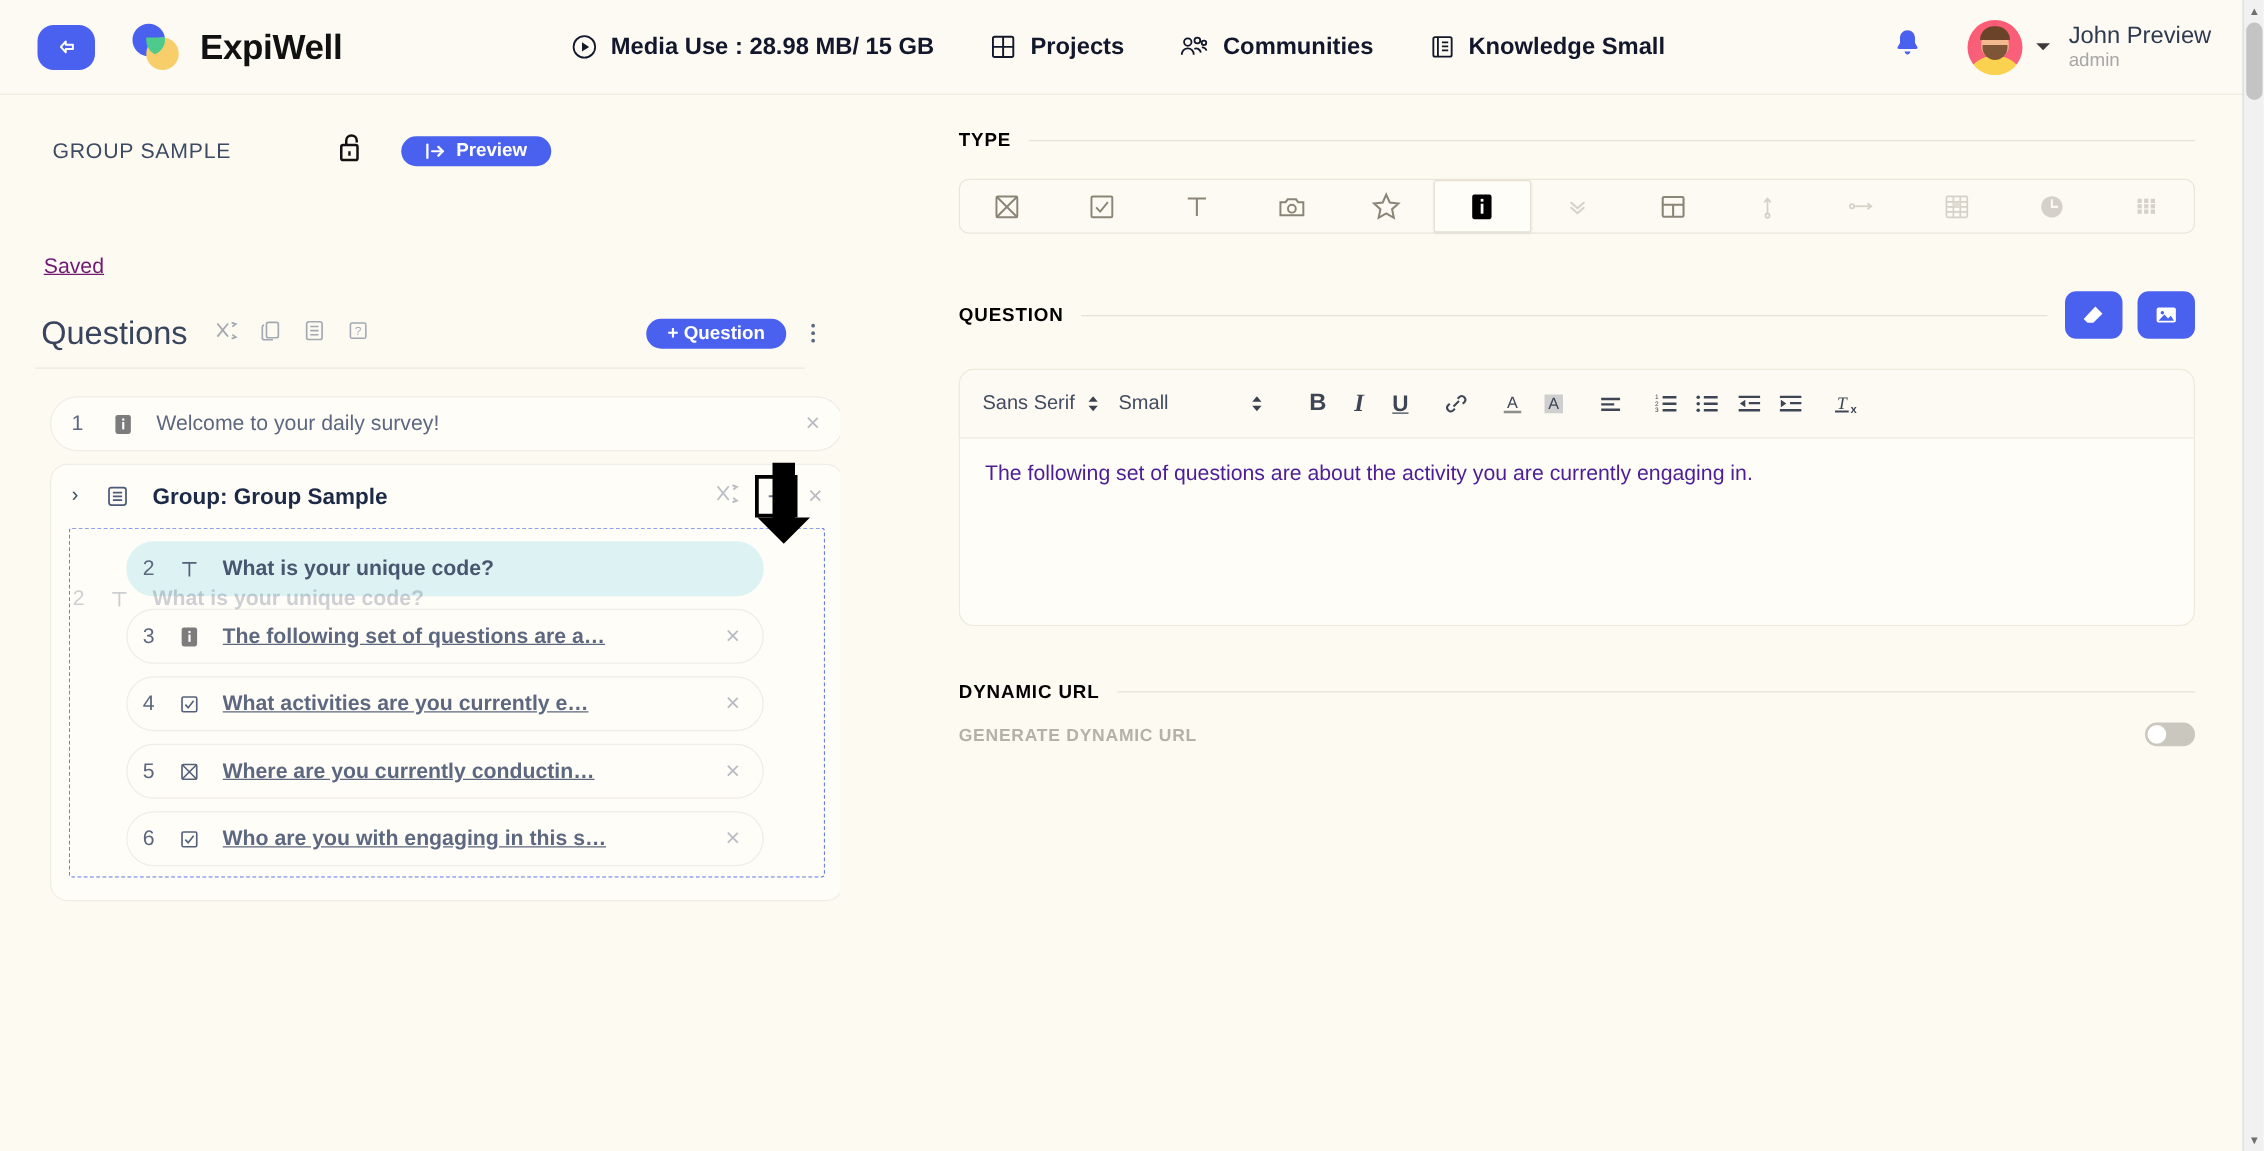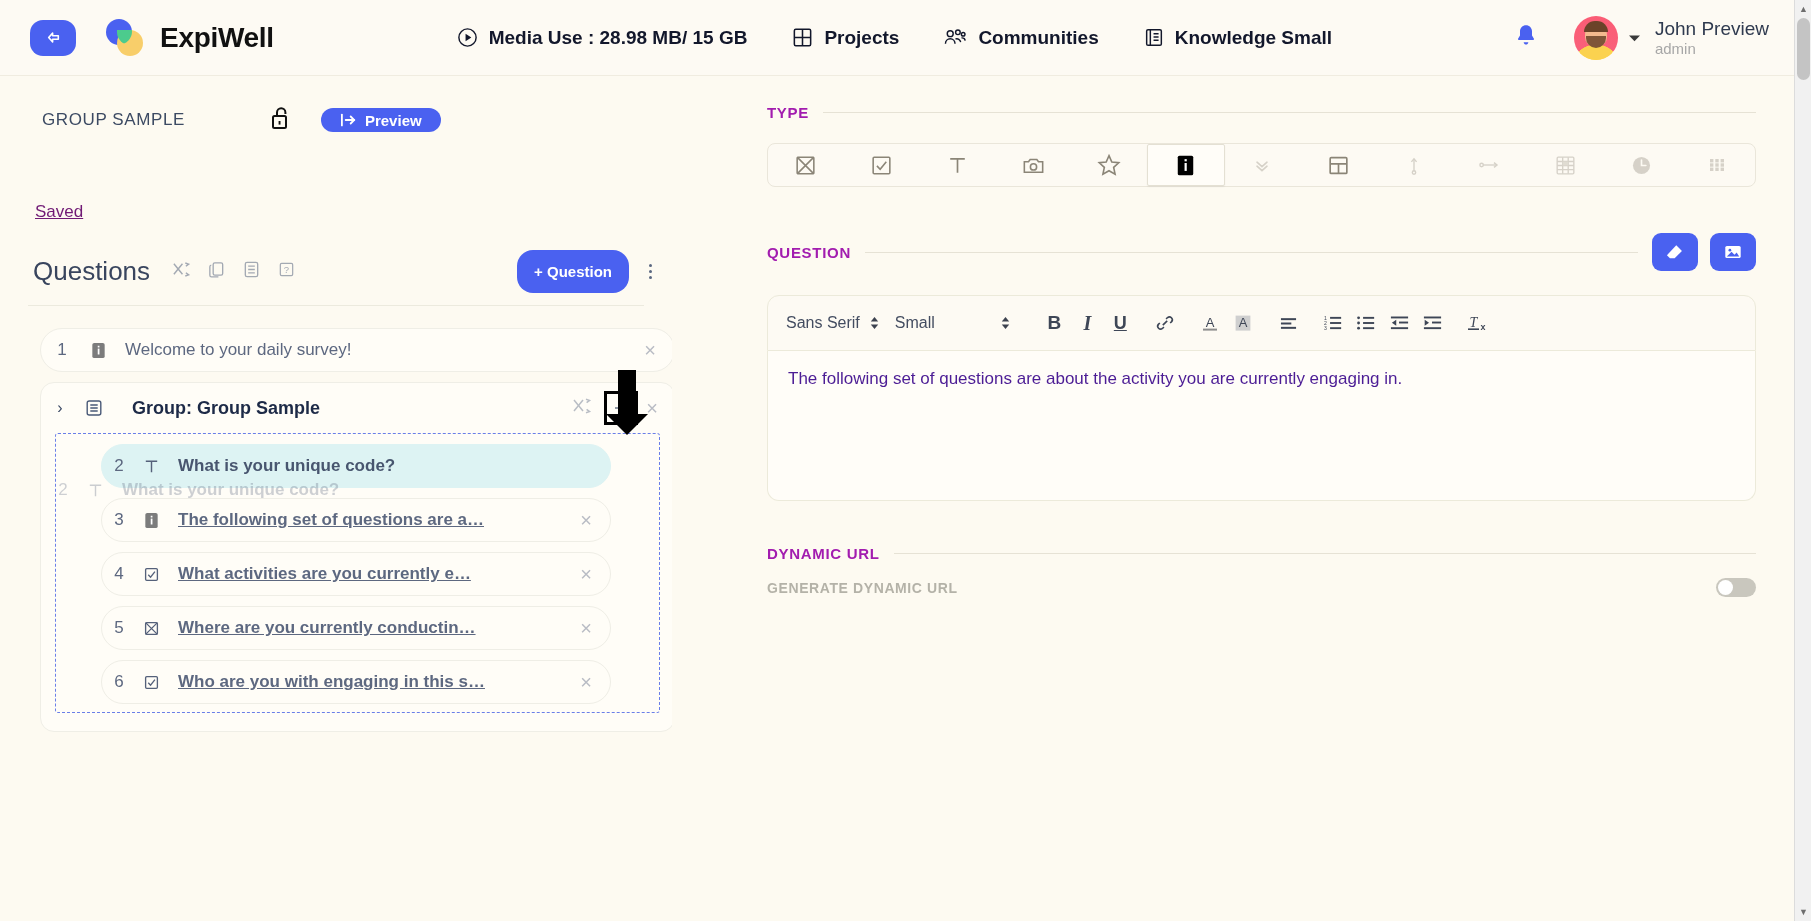--- a/index.html
+++ b/index.html
@@ -112,21 +112,21 @@
     margin:66px 0 0 35px; font-size:17px; color:#701a75;
     text-decoration:underline; cursor:pointer; display:inline-block;
   }
   .q-head{
     display:flex; align-items:center; padding:28px 0 0 33px; gap:0;
   }
   .q-head .q-title{ font-size:26px; color:#39455e; margin-right:14px; }
   .q-head .mini{ margin:0 8px; cursor:pointer; opacity:.55; }
   .add-q-btn{
     margin-left:auto; margin-right:20px;
-    height:43px; padding:0 17px; background:#4a61f0; color:#fff;
+    height:24px; padding:0 17px; background:#4a61f0; color:#fff;
     border-radius:16px; font-size:15px; font-weight:bold;
     display:flex; align-items:center; gap:5px; cursor:pointer;
   }
   .kebab{
     margin-right:20px; cursor:pointer; display:flex; flex-direction:column;
     gap:3px; align-items:center;
   }
   .kebab i{ width:3px;height:3px;border-radius:50%;background:#5a6780;display:block; }
   .hr-thin{
     margin:12px 28px 0 28px; height:1px; background:#eceade;
@@ -150,21 +150,21 @@
     cursor:pointer; line-height:1;
   }
 
   .group-card{
     position:relative; width:635px; border:1px solid #efeee6;
     border-radius:14px; background:#fffdf7; padding:0 0 18px 0;
   }
   .group-row{ display:flex; align-items:center; height:50px; }
   .group-row .chev{ width:38px; text-align:center; color:#3b4965; font-size:16px; cursor:pointer; }
   .group-row .gico{ width:30px; display:flex; align-items:center; justify-content:center; }
-  .group-row .gtxt{ font-size:18px; font-weight:bold; color:#1d2a47; margin-left:23px; }
+  .group-row .gtxt{ font-size:18px; font-weight:bold; color:#1d2a47; margin-left:13px; }
   .group-row .shuffle{ margin-left:auto; margin-right:12px; opacity:.42; cursor:pointer; }
   .group-row .plus-hl{
     width:34px;height:34px;border:3px solid #000; display:flex;
     align-items:center;justify-content:center; margin-right:8px; cursor:pointer;
     background:#fffdf7;
   }
   .group-row .gx{ margin-right:16px; color:#b9bcc4; font-size:20px; cursor:pointer; }
 
   .group-inner{
     margin:0 14px 0 14px; border:1px dashed #6a7fe8; border-radius:3px;
@@ -194,21 +194,21 @@
   
   #right{
     position:absolute; left:672px; top:76px; width:1122px; height:845px;
     background:#fdfaf1;
   }
   .sec-head{
     display:flex; align-items:center; gap:14px;
     margin:28px 38px 0 95px;
   }
   .sec-head .lbl{
-    font-size:15px; font-weight:bold; letter-spacing:.7px; color:#a21caf;
+    font-size:15px; font-weight:bold; letter-spacing:.7px; color:#000000;
     white-space:nowrap;
   }
   .sec-head .line{ flex:1; height:1px; background:#e6e2d5; }
   .sec-head .btns{ display:flex; gap:12px; }
   .icon-btn-blue{
     width:46px;height:38px;border-radius:9px;background:#4a61f0;
     display:flex;align-items:center;justify-content:center;cursor:pointer;
   }
 
   #typebar{

